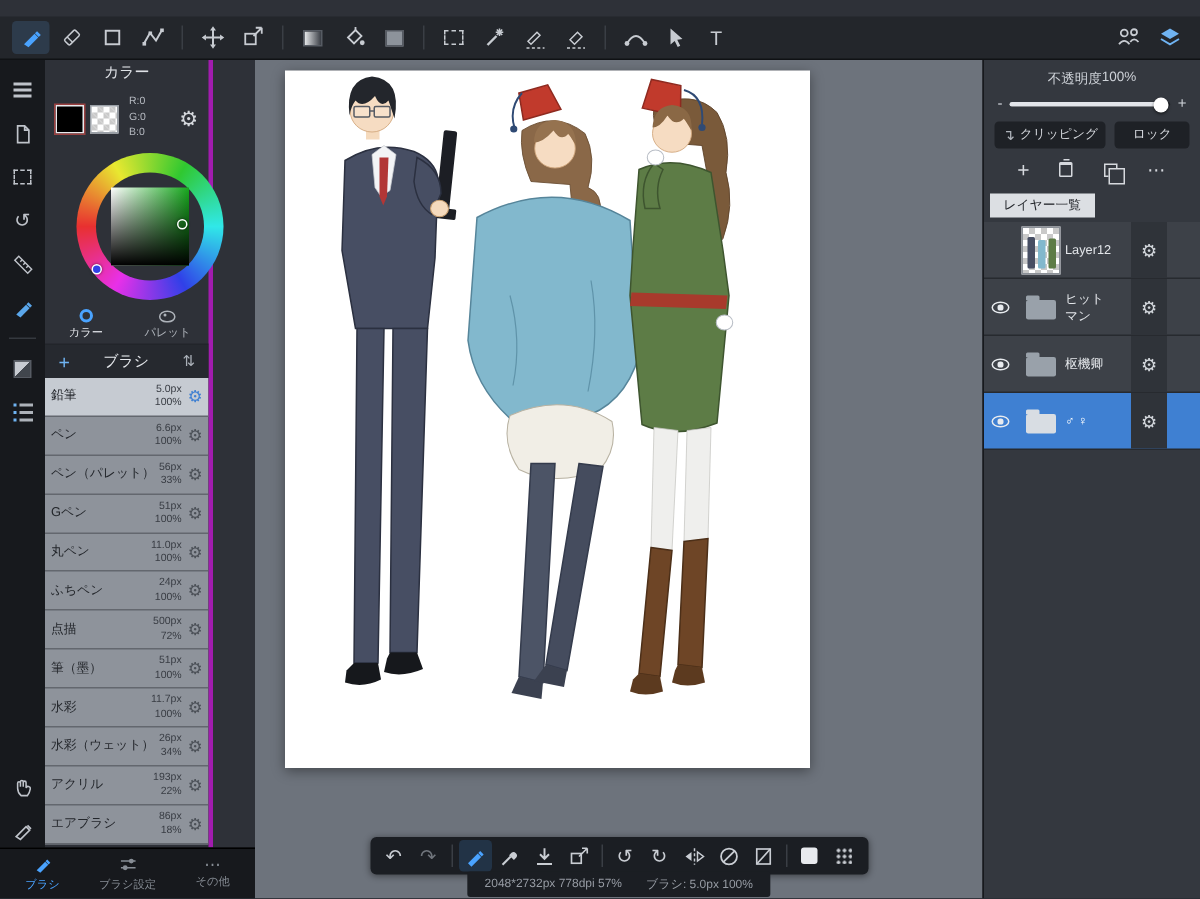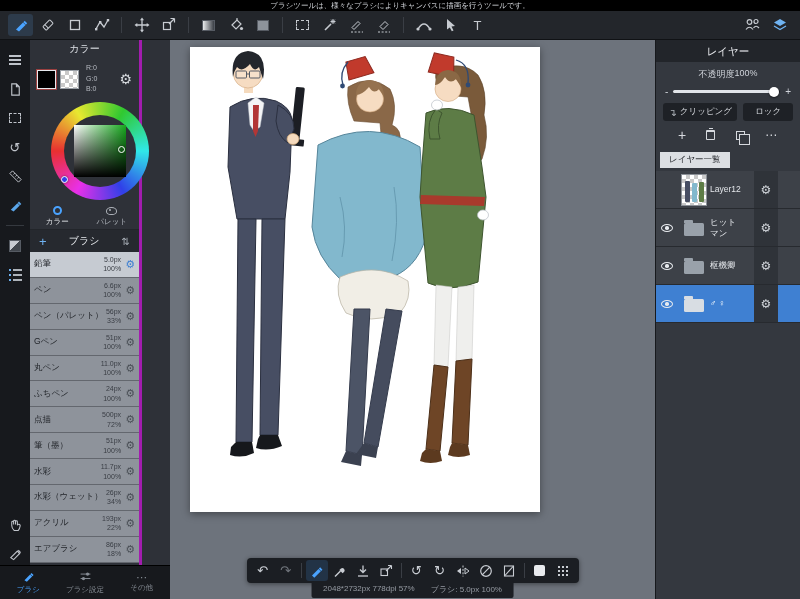--- a/index.html
+++ b/index.html
@@ -160,21 +160,20 @@
   .lgear { width:24px; align-self:stretch; background:#2f3339; display:flex; align-items:center; justify-content:center;
            font-size:12px; color:#d2d6db; }
 
   svg { display:block; }
 </style>
 </head>
 <body>
 
 <div id="app">
 
-  <div class="tipbar">ブラシツールは、様々なブラシによりキャンバスに描画を行うツールです。</div>
 
   <div class="topbar">
     <div class="tbtn active">
       <svg width="16" height="16" viewBox="0 0 16 16">
           <path d="M3,12.5 L10,5.5 l2.5,2.5 L6,14.5 Z" fill="#4aa3ff"></path>
           <path d="M11,4.5 l2.5,2.5" stroke="#4aa3ff" stroke-width="2"></path>
         </svg>
     </div>
     <div class="tbtn">
       <svg width="16" height="16" viewBox="0 0 16 16">
@@ -609,21 +608,20 @@
         </div>
     </div>
 
     <div class="statuspill">
       <span>2048*2732px 778dpi 57%</span>
       <span>ブラシ: 5.0px 100%</span>
     </div>
   </div>
 
   <div class="rightpanel">
-    <div class="rtitle">レイヤー</div>
     <div class="oprow">
       <span>不透明度</span>
       <span>100%</span>
     </div>
     <div class="sliderrow">
       <span>-</span>
       <span class="track">
         <span class="trackfill"></span>
         <span class="knob"></span>
       </span>

